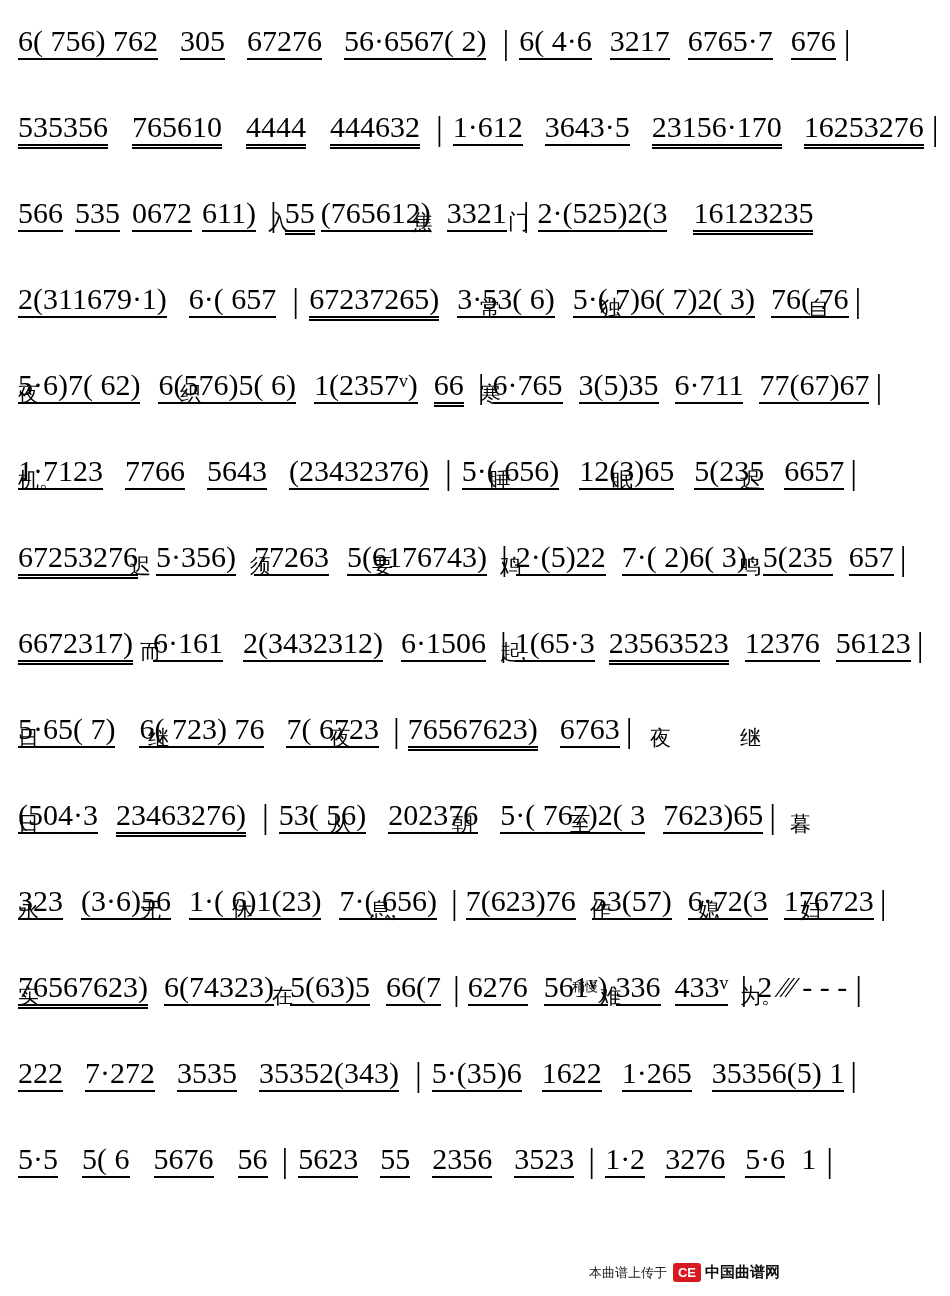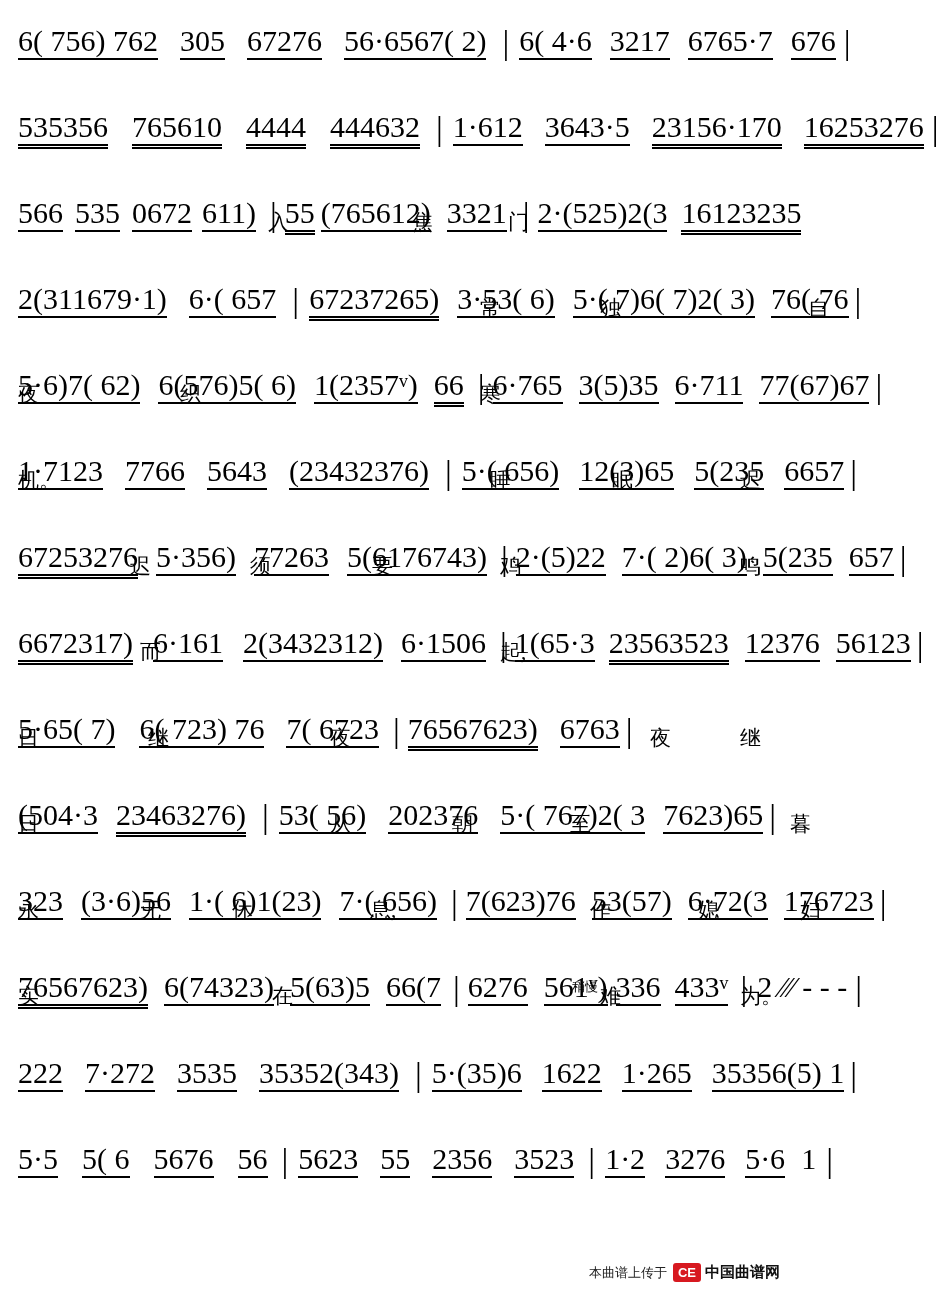--- a/index.html
+++ b/index.html
@@ -135,21 +135,21 @@
       <div class="line">
         <span class="grp b1" style="margin-right: 12px;">566</span>
         <span class="grp b1" style="margin-right: 12px;">535</span>
         <span class="grp b1" style="margin-right: 10px;">0672</span>
         <span class="grp b1" style="margin-right: 14px;">611)</span>
         <span class="grp" style="margin-right: 8px; border-bottom: none; font-size: 34px;">|</span>
         <span class="grp b2" style="margin-right: 6px;">55</span>
         <span class="grp b1" style="margin-right: 16px;">(765612)</span>
         <span class="grp b1" style="margin-right: 16px;">3321</span>
         <span class="grp" style="margin-right: 8px; border-bottom: none; font-size: 34px;">|</span>
-        <span class="grp b1" style="margin-right: 14px; text-align: right;">2·(525)2(3</span>
+        <span class="grp b1" style="margin-right: 26px; text-align: right;">2·(525)2(3</span>
         <span class="grp b2" style="margin-right: 6px;">16123235</span>
         <span class="lyr" style="left: 268px;">入</span>
         <span class="lyr" style="left: 412px;">焦</span>
         <span class="lyr" style="left: 508px;">门</span>
       </div>
       <div class="line">
         <span class="grp b1" style="margin-right: 22px;">2(311679·1)</span>
         <span class="grp b1" style="margin-right: 16px;">6·( 657</span>
         <span class="grp" style="margin-right: 10px; border-bottom: none; font-size: 34px;">|</span>
         <span class="grp b2" style="margin-right: 18px;">67237265)</span>

